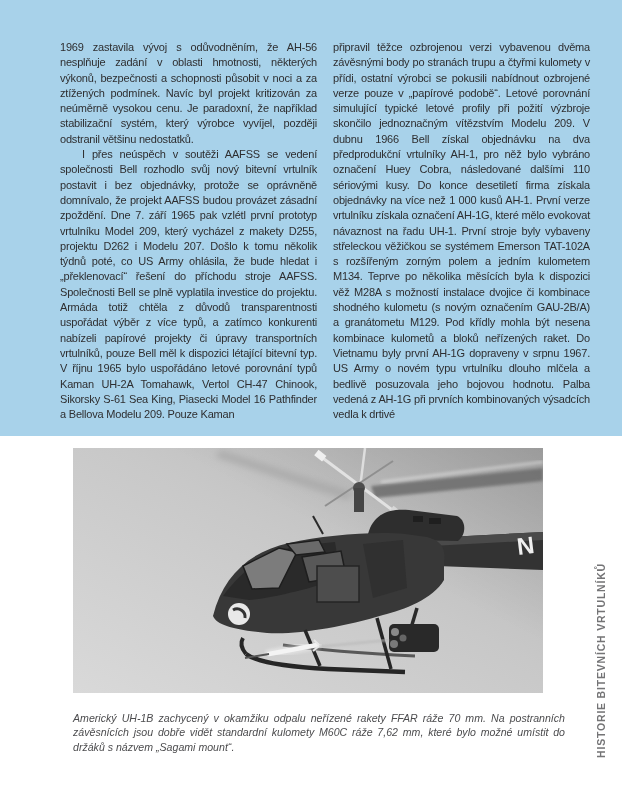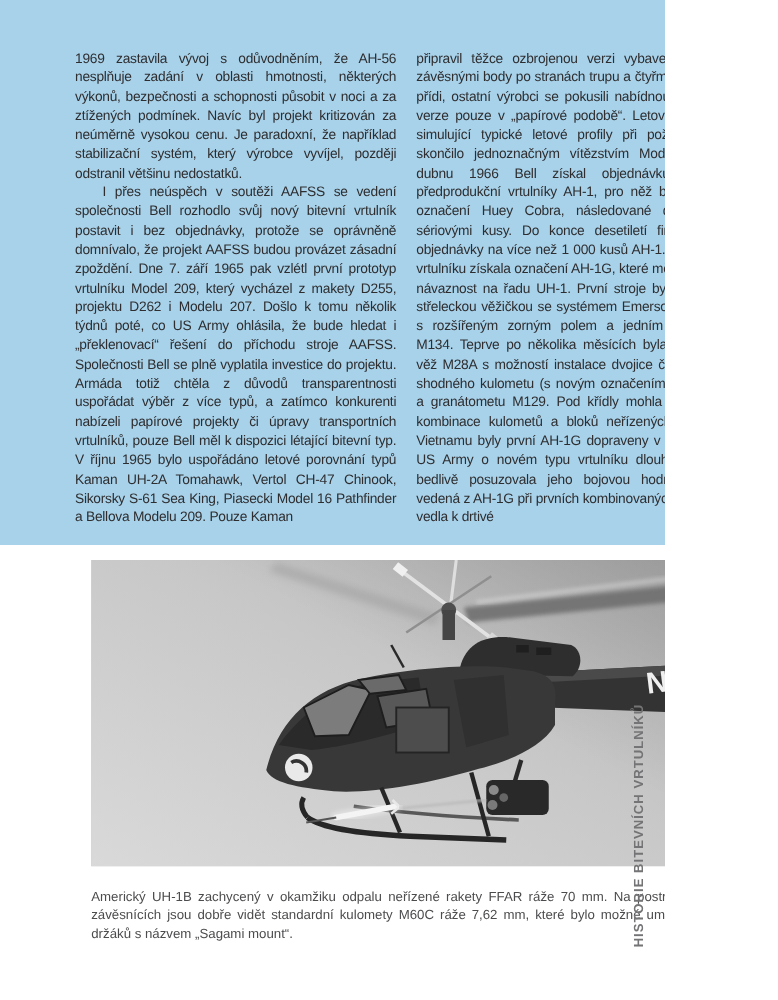--- a/index.html
+++ b/index.html
@@ -1,18 +1,18 @@
 <!DOCTYPE html>
 <html lang="cs"><head>
 <meta charset="utf-8">
 <style>
   html,body{margin:0;padding:0;background:#ffffff;}
   .page{
     position:relative;
-    width:532px;height:800px;
+    width:622px;height:800px;
     background:#ffffff;
     overflow:hidden;
     font-family:"Liberation Sans",sans-serif;
   }
   
   .panel{
     position:absolute;left:0;top:0;
     width:622px;height:436px;
     background:#a8d2ea;
     overflow:hidden;
@@ -35,20 +35,21 @@
   .photo{
     position:absolute;left:73px;top:448px;
     width:470px;height:245px;
     background:#c7c7c7;
   }
   .photo svg{display:block;width:470px;height:245px;}
   
   .caption{
     position:absolute;left:73px;top:700px;
     width:492px;
+    font-style:italic;
     font-size:10.6px;
     line-height:14.8px;
     color:#4c4c4e;
     text-align:justify;
   }
   
   .vertical-title{
     position:absolute;right:15px;bottom:42px;
     writing-mode:vertical-rl;
     transform:rotate(180deg);

